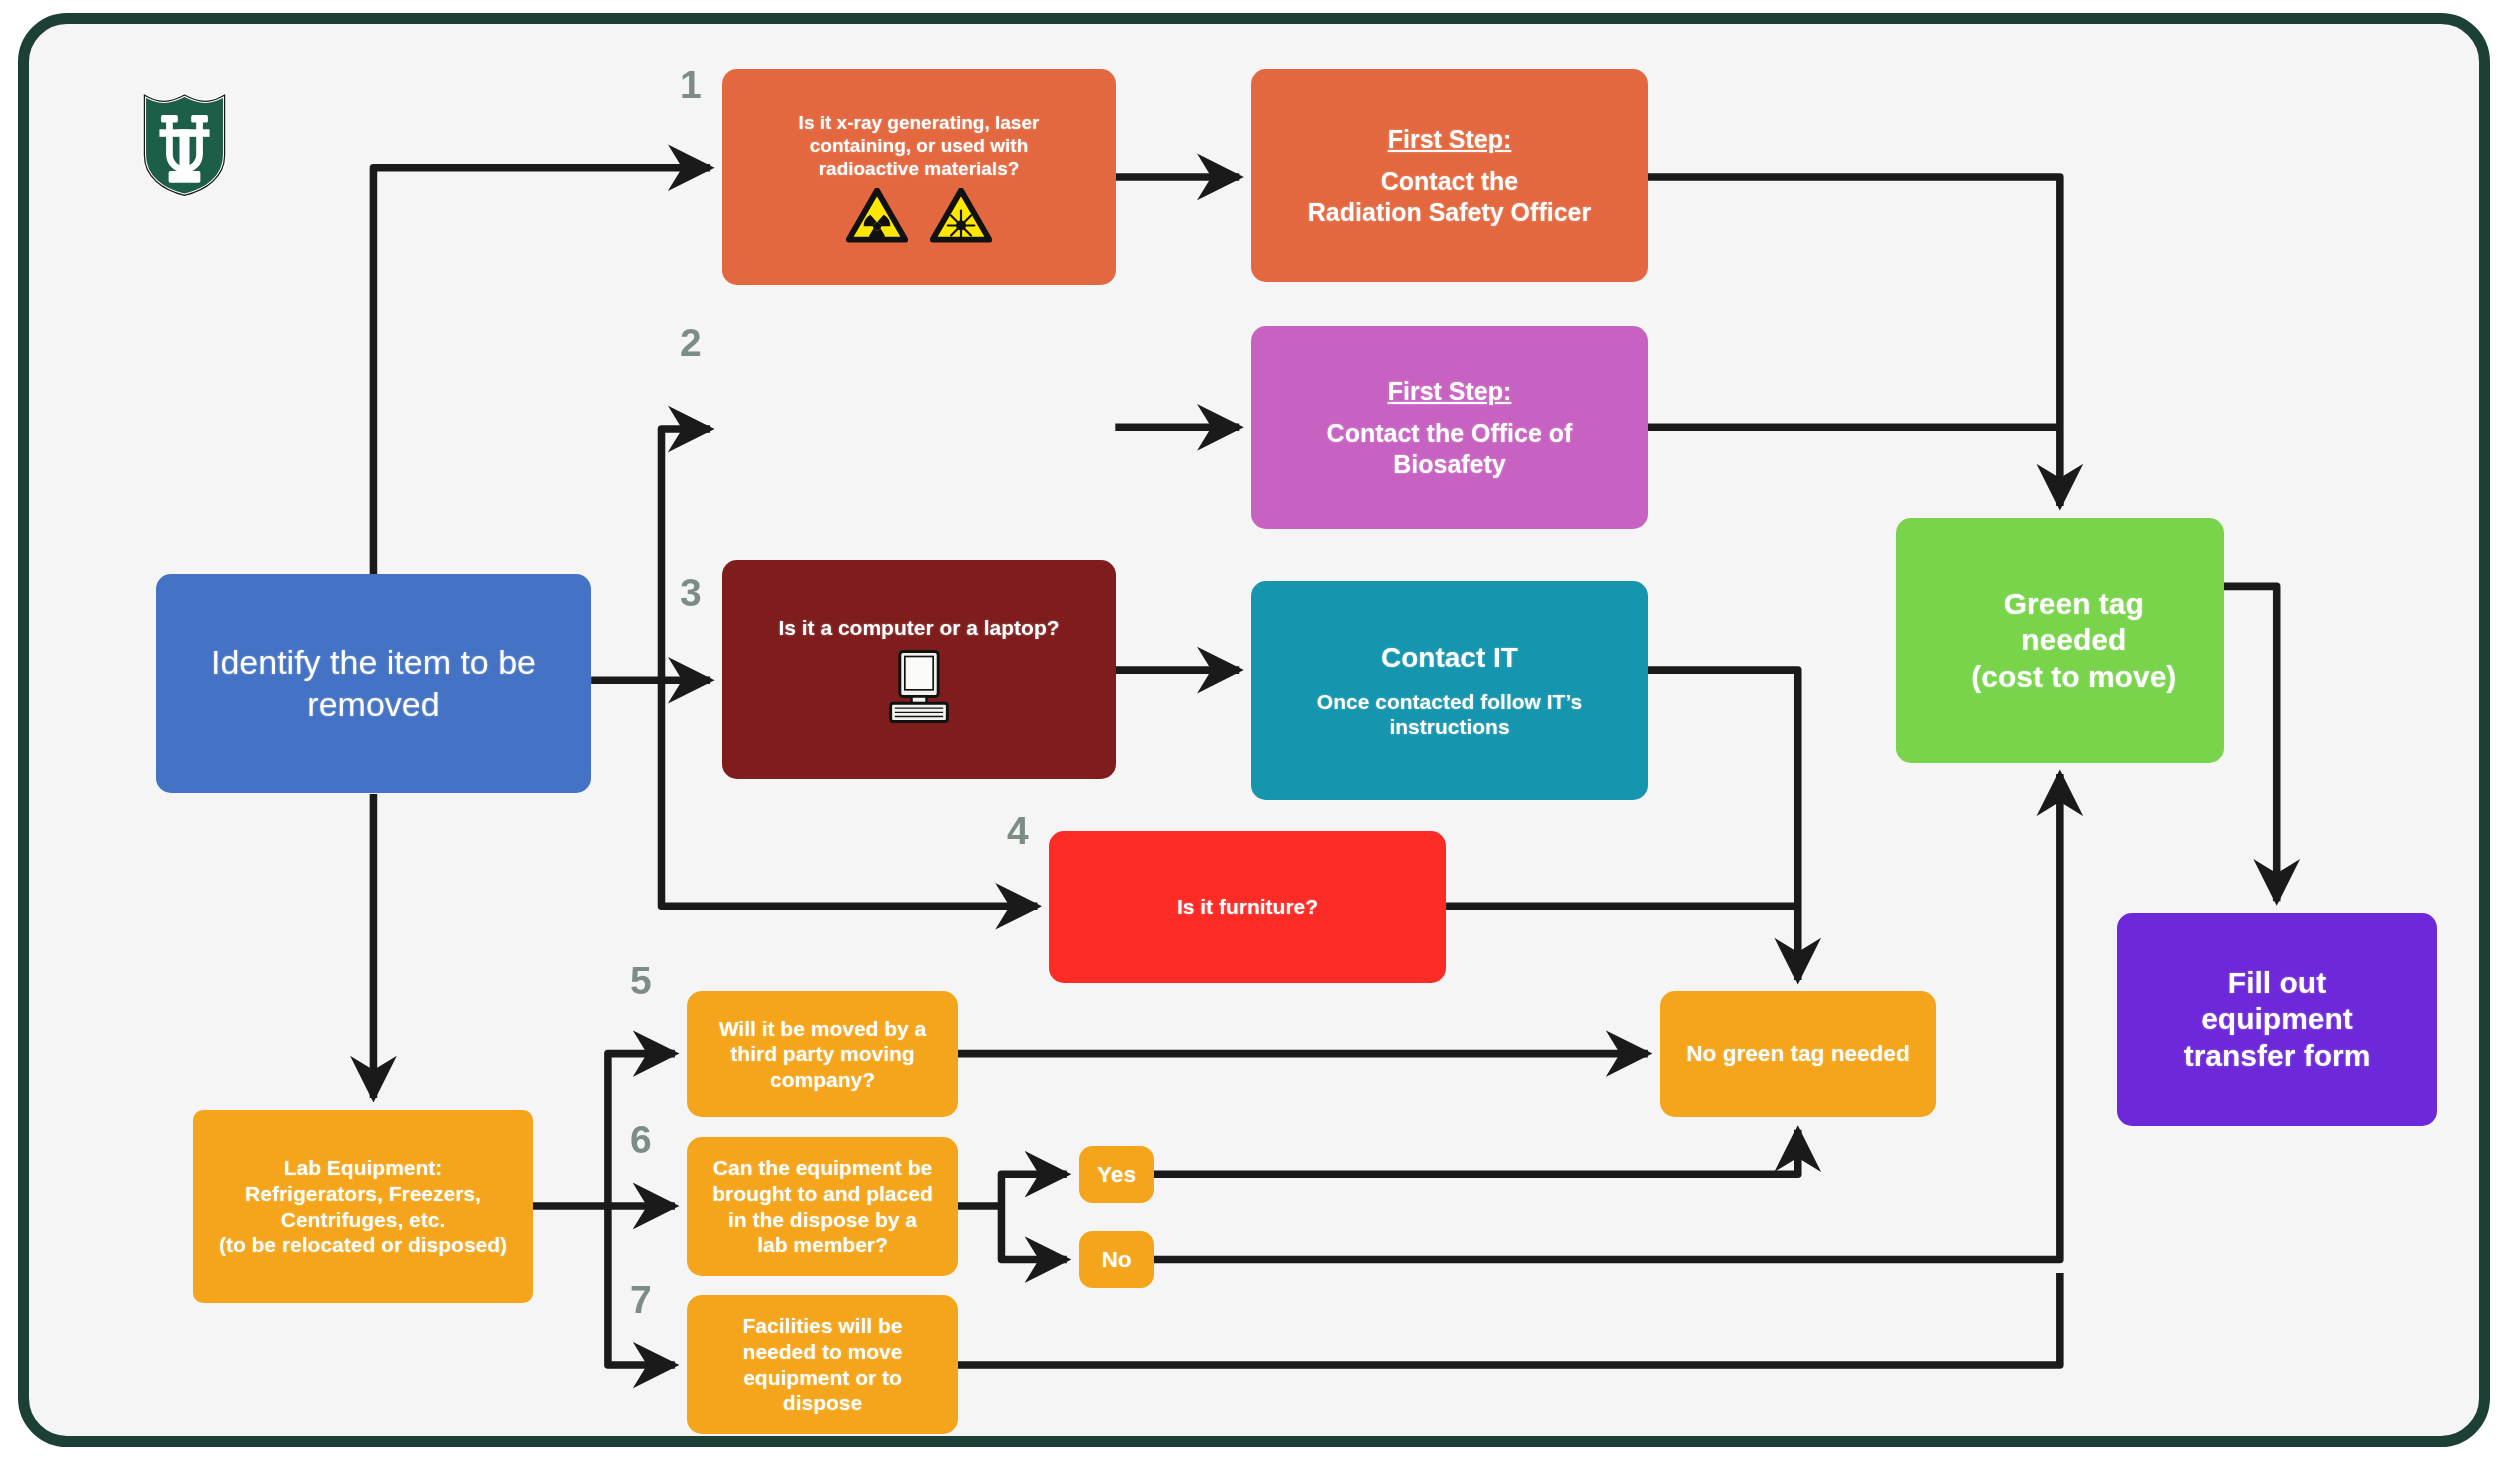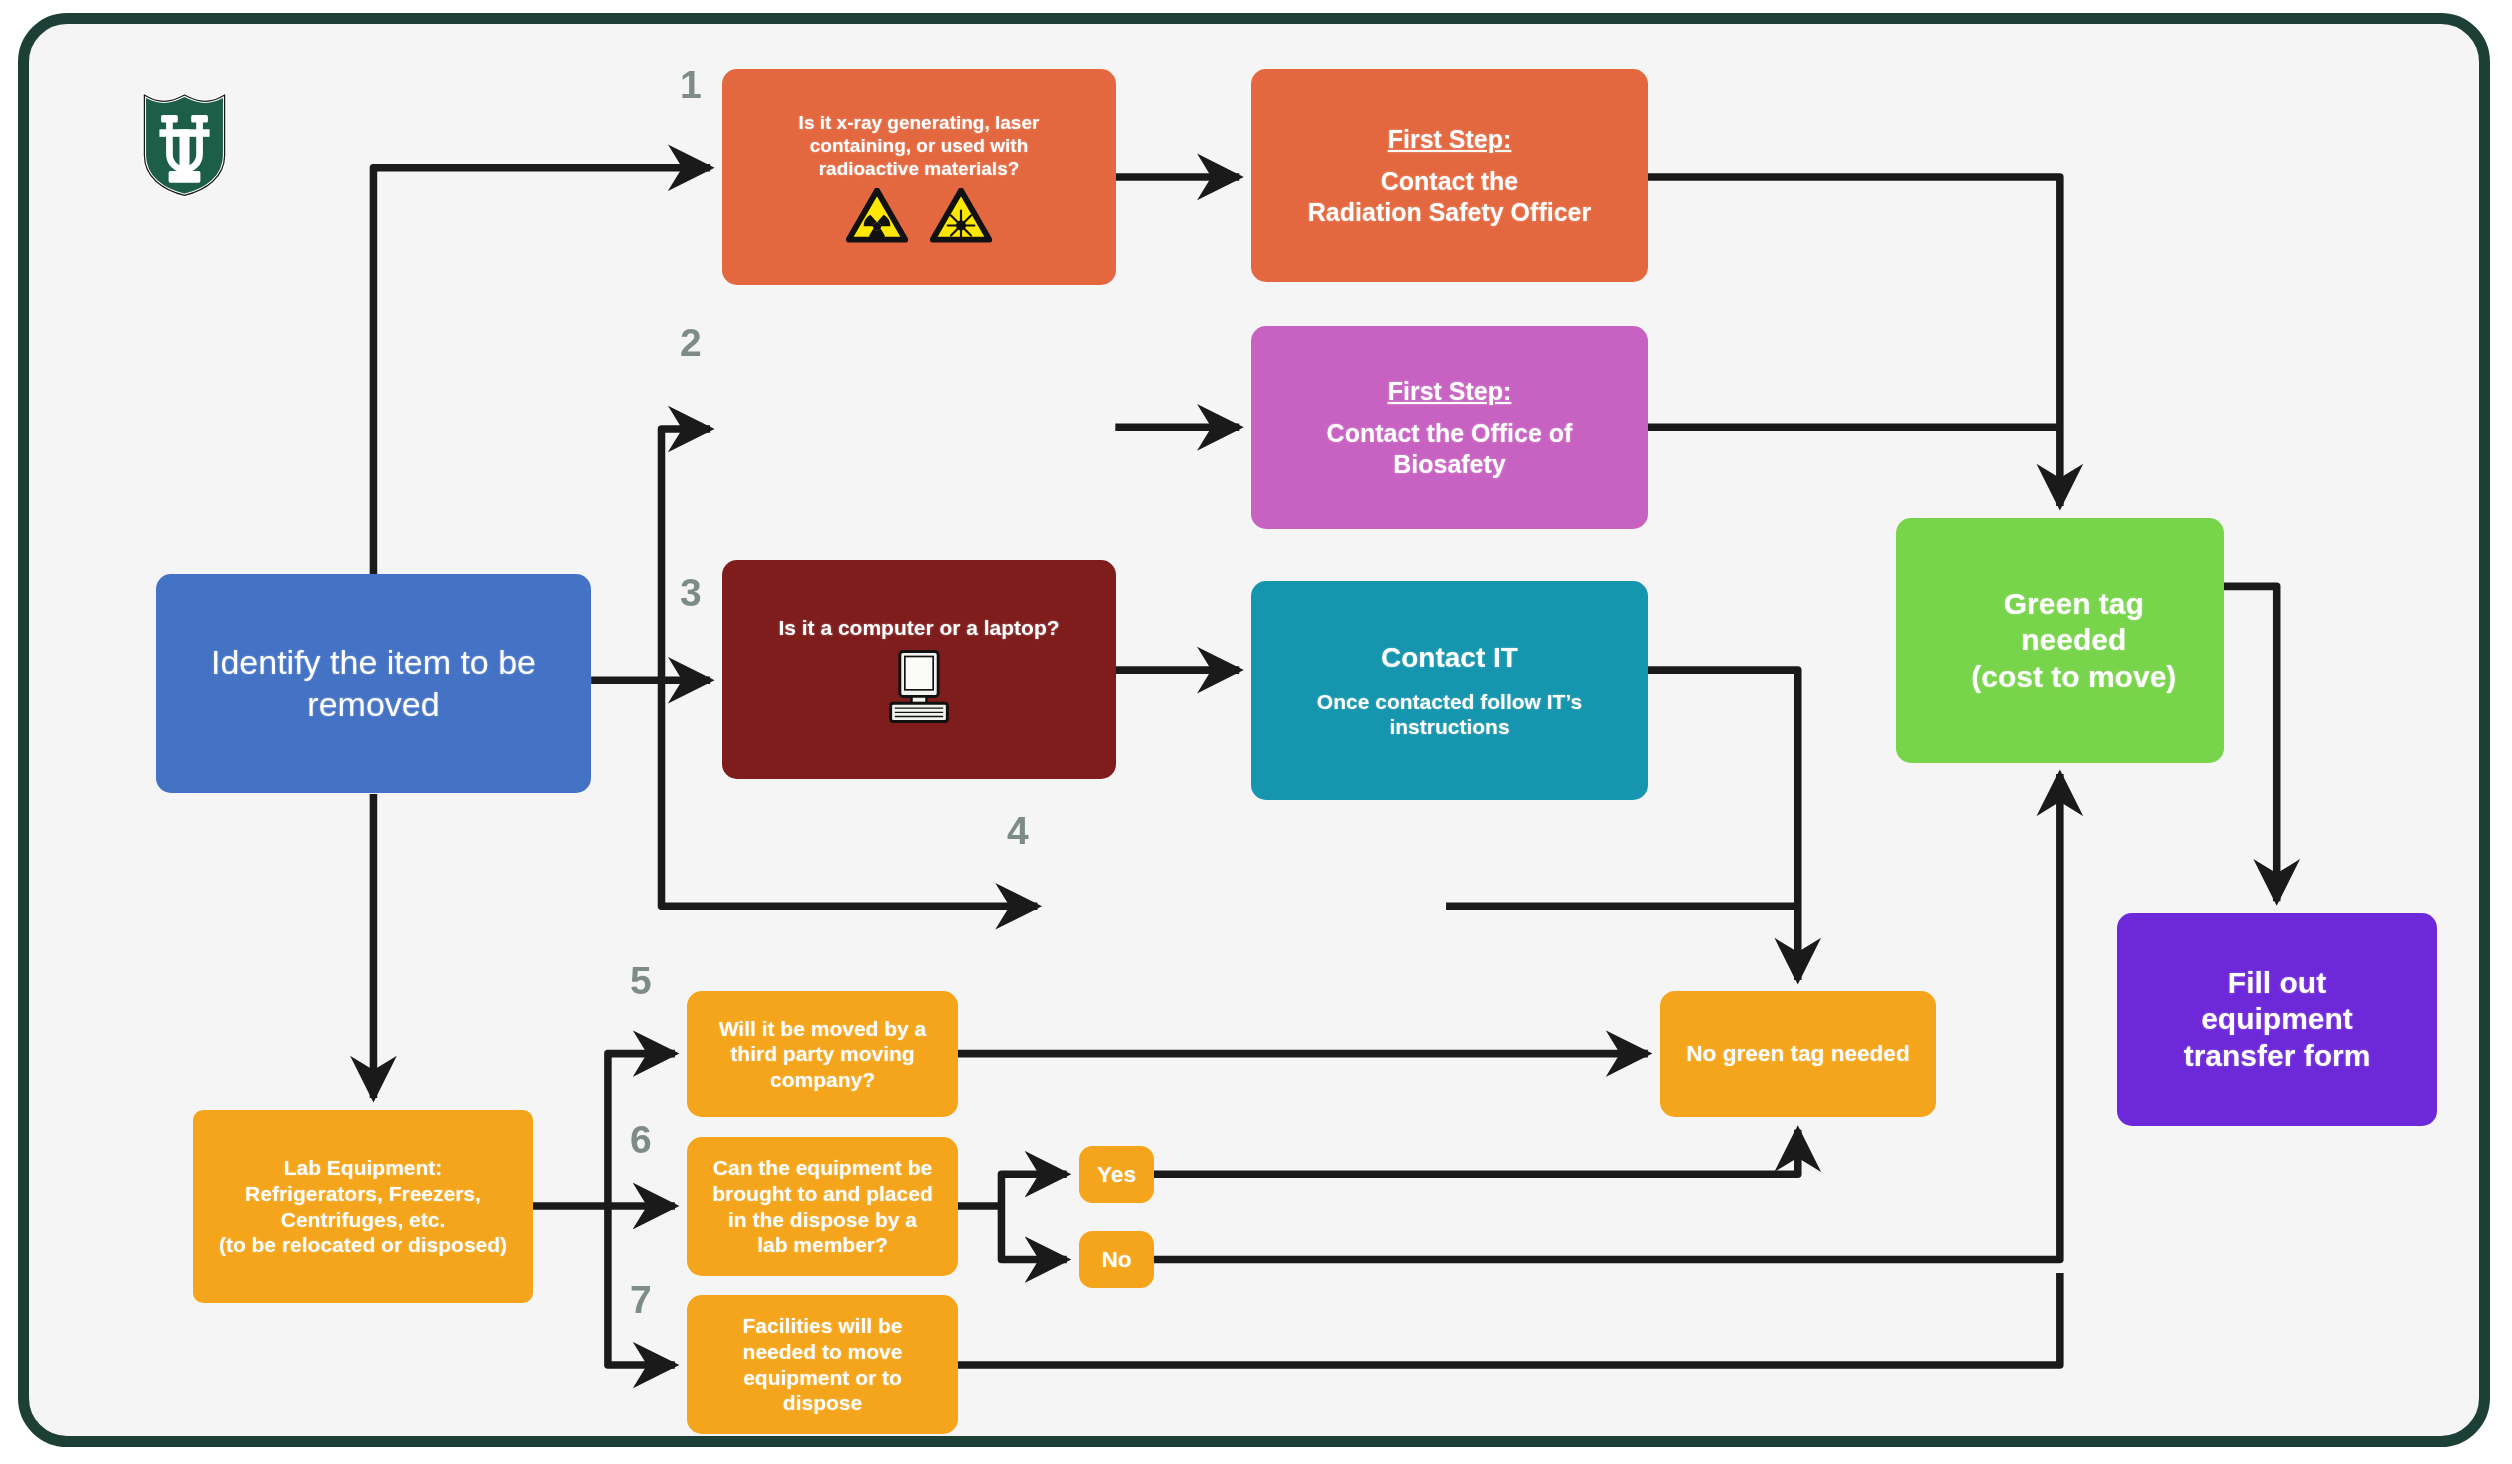--- a/index.html
+++ b/index.html
@@ -181,20 +181,23 @@
       </svg>
     </span>
   </div>
 
   <div class="node" id="n-a3">
     <span class="ln" style="font-size:28px;margin-bottom:13.4px;">Contact IT</span>
     <span class="ln">Once contacted follow IT’s</span>
     <span class="ln">instructions</span>
   </div>
 
+  <div class="node" id="n-q4">
+    <span class="ln">Is it furniture?</span>
+  </div>
 
   <div class="node" id="n-lab">
     <span class="ln">Lab Equipment:</span>
     <span class="ln">Refrigerators, Freezers,</span>
     <span class="ln">Centrifuges, etc.</span>
     <span class="ln">(to be relocated or disposed)</span>
   </div>
 
   <div class="node" id="n-q5">
     <span class="ln">Will it be moved by a</span>

